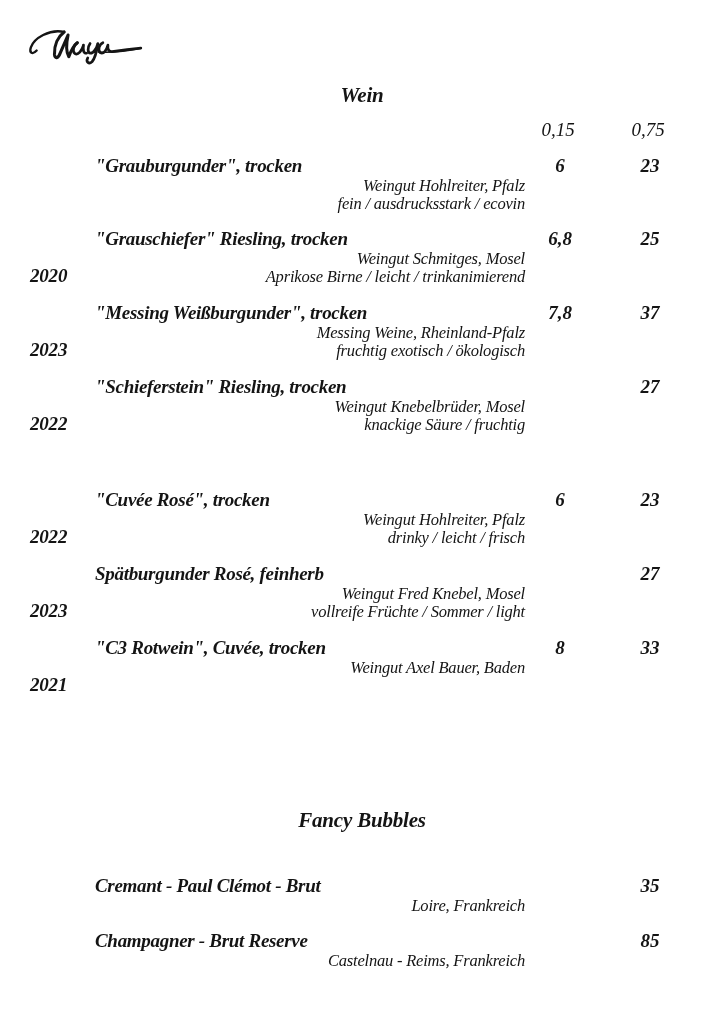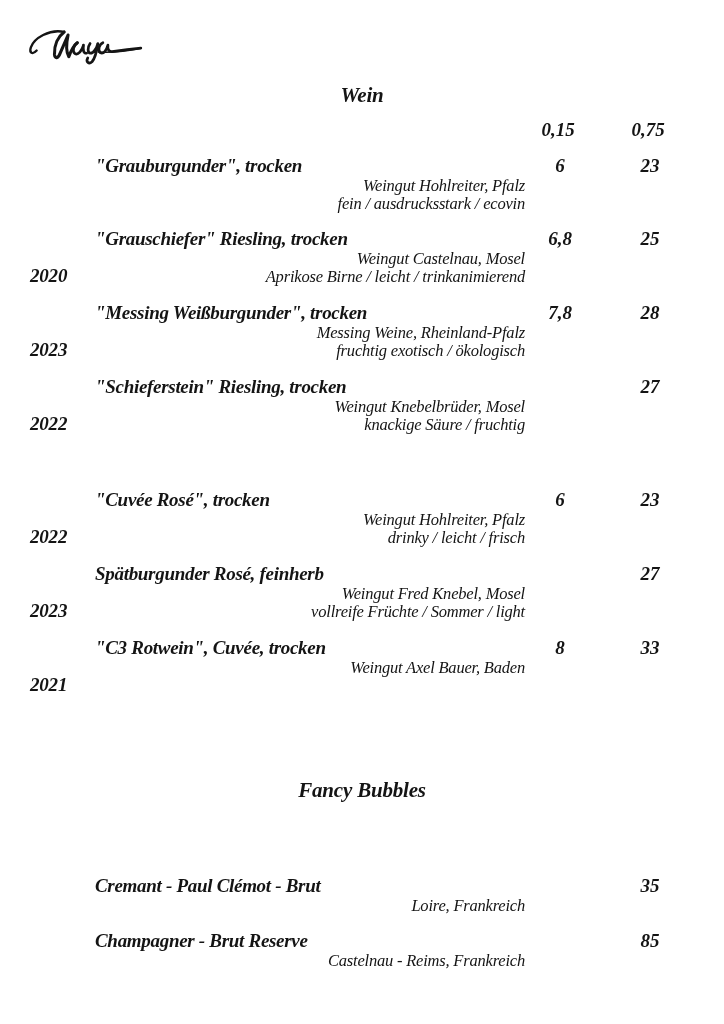--- a/index.html
+++ b/index.html
@@ -25,29 +25,29 @@
     width: 724px;
     text-align: center;
     font-size: 21px;
     line-height: 24px;
     font-weight: bold;
     font-style: italic;
     letter-spacing: -0.2px;
     margin: 0;
   }
   .wine-title { top: 83px; }
-  .bubbles-title { top: 778px; }
+  .bubbles-title { top: 808px; }
   .cols-header { position: absolute; top: 119px; left: 0; width: 724px; height: 24px; }
   .cols-header .col {
     position: absolute;
     width: 70px;
     text-align: center;
     font-size: 19px;
     line-height: 22px;
-    font-weight: bold;
+    font-weight: normal;
     font-style: italic;
   }
   .col-small { left: 523px; }
   .col-large { left: 613px; }
   .list { position: absolute; left: 30px; width: 655px; }
   .wine-list { top: 155px; }
   .bubbles-list { top: 875px; }
   .group-gap { margin-top: 54px; }
   .row {
     display: grid;
@@ -125,38 +125,38 @@
         </div>
         <span class="price">6</span>
         <span class="colgap"></span>
         <span class="price">23</span>
       </div>
 
       <div class="row">
         <span class="year">2020</span>
         <div class="details">
           <div class="name">"Grauschiefer" Riesling, trocken</div>
-          <div class="producer">Weingut Castelnau, Mosel</div>
+          <div class="producer">Weingut Schmitges, Mosel</div>
           <div class="notes">Aprikose Birne / leicht / trinkanimierend</div>
         </div>
         <span class="price">6,8</span>
         <span class="colgap"></span>
         <span class="price">25</span>
       </div>
 
       <div class="row">
         <span class="year">2023</span>
         <div class="details">
           <div class="name">"Messing Weißburgunder", trocken</div>
           <div class="producer">Messing Weine, Rheinland-Pfalz</div>
           <div class="notes">fruchtig exotisch / ökologisch</div>
         </div>
         <span class="price">7,8</span>
         <span class="colgap"></span>
-        <span class="price">28</span>
+        <span class="price">37</span>
       </div>
 
       <div class="row">
         <span class="year">2022</span>
         <div class="details">
           <div class="name">"Schieferstein" Riesling, trocken</div>
           <div class="producer">Weingut Knebelbrüder, Mosel</div>
           <div class="notes">knackige Säure / fruchtig</div>
         </div>
         <span class="price"></span>

